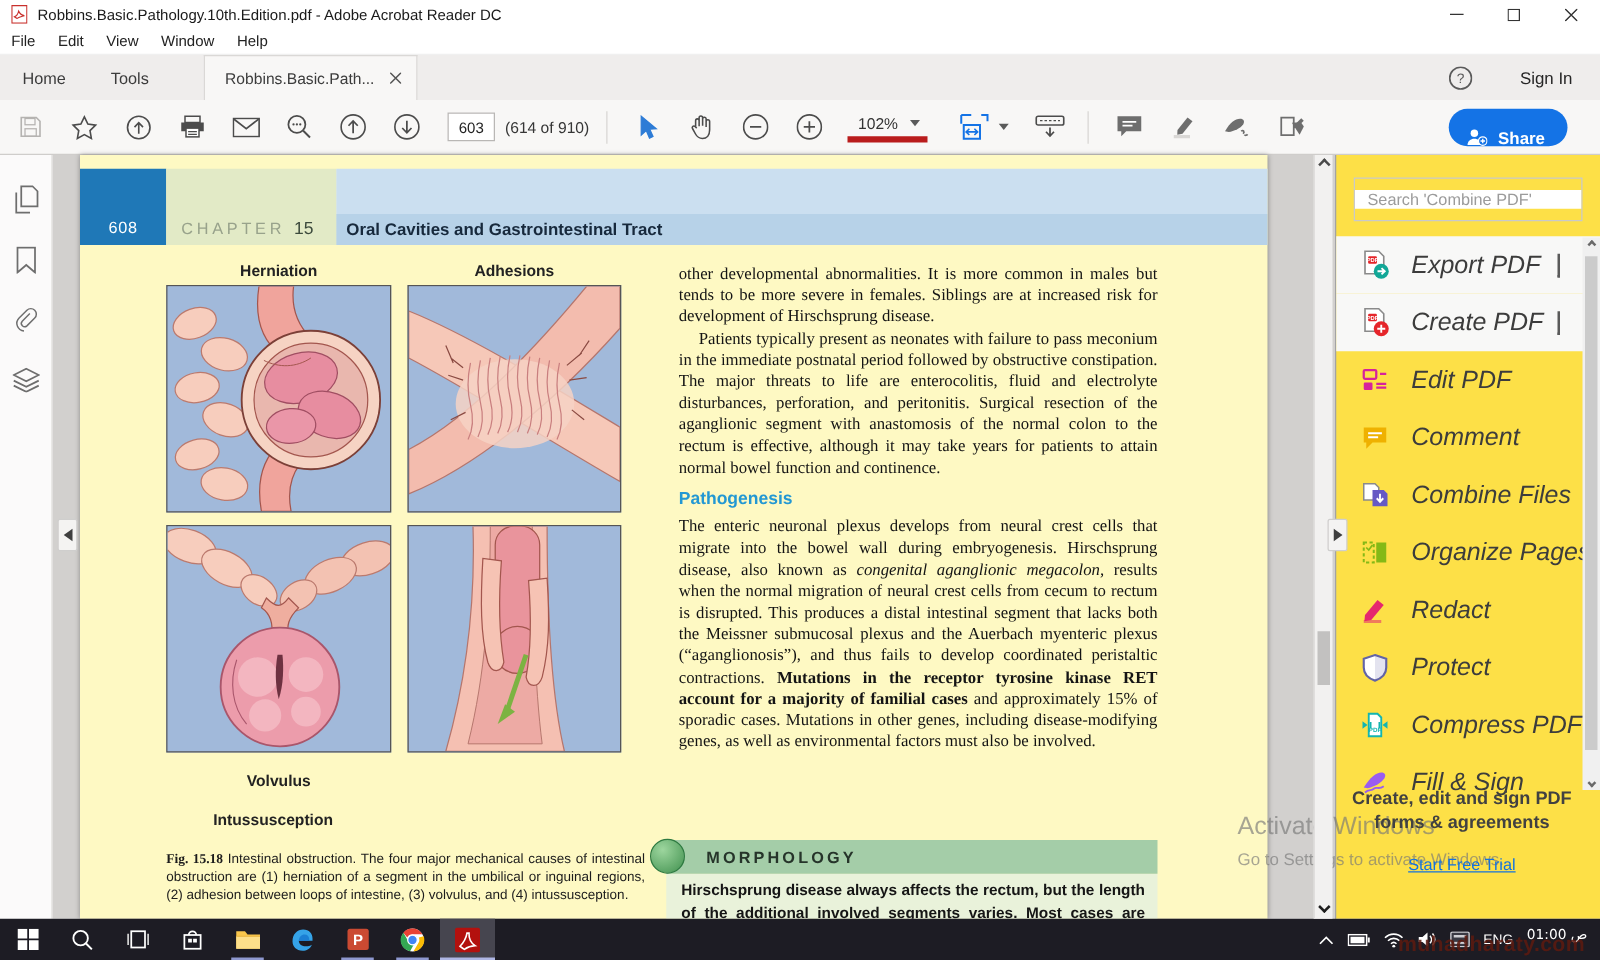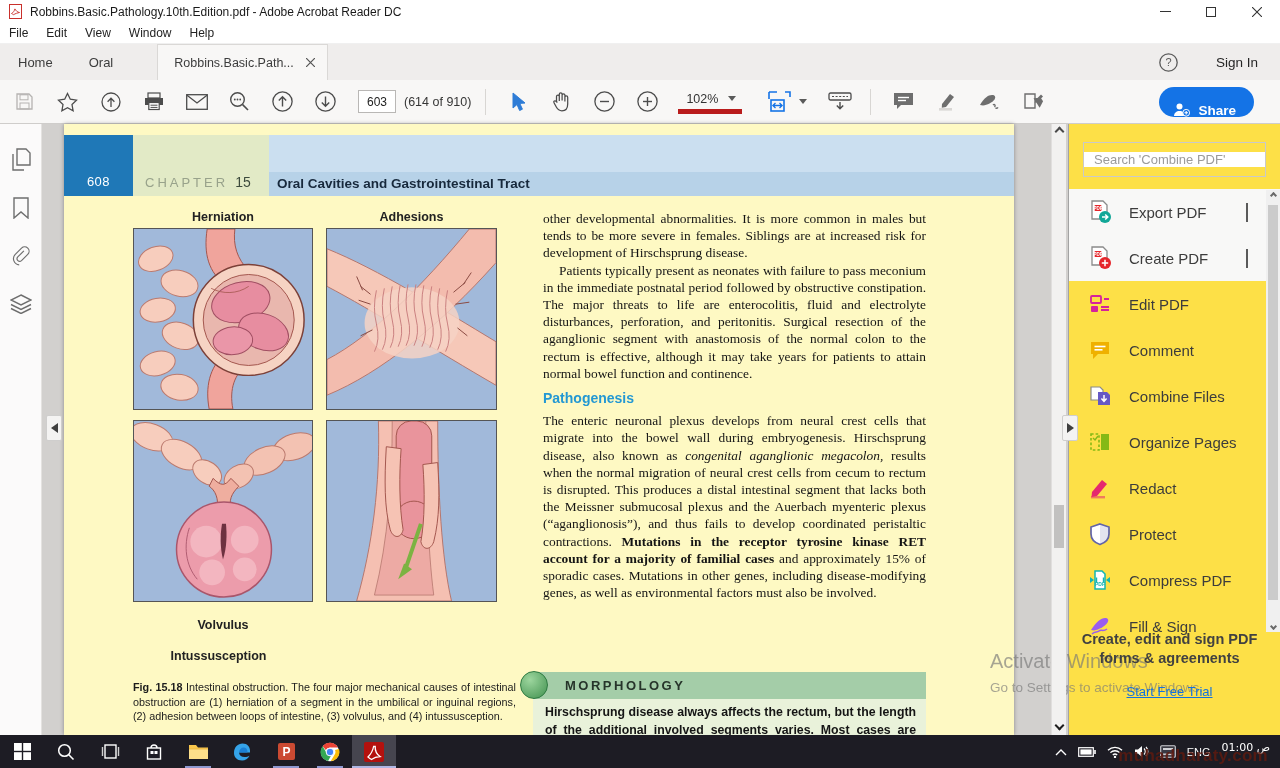--- a/index.html
+++ b/index.html
@@ -57,21 +57,21 @@
   
   .figure { position:absolute; left:69px; top:86px; width:382px; }
   .figrow { display:flex; gap:13px; }
   .figlbl { font-weight:bold; font-size:12.5px; color:#222; text-align:center; height:18px; }
   .w1{ width:180px; } .w2{ width:171px; }
   .figpanel { height:182px; border:1px solid #555; background:#a1b9da; overflow:hidden; }
   .figpanel svg { display:block; width:100%; height:100%; }
   .figrow.pan { margin-bottom:10px; }
   .figrow.lbl2 { margin-top:16px;flex-direction:column; }
   .caption { margin-top:13px; font-size:10.8px; line-height:14.6px; color:#1c1c1c; text-align:justify; width:383px; }
-  .caption b { font-size:10.8px; }
+  .caption b { font-size:10.8px;font-family:Liberation Serif, serif; }
 
   
   .textcol { position:absolute; left:479px; top:86px; width:383px; font-family:"Liberation Serif",serif; font-size:13.4px; line-height:17.2px; color:#141414; text-align:justify; }
   .textcol p.ind { text-indent:16px; }
   .pathhead { font-family:"Liberation Sans",sans-serif; font-size:14px; font-weight:bold; color:#2398d3; margin:8px 0 5px; text-align:left; }
   .it { font-style:italic; } .bd { font-weight:bold; }
 
   
   .morph { position:absolute; left:469px; top:548px; width:393px; }
   .morph-head { height:27px; background:#a4cda8; display:flex; align-items:center; padding-left:32px; font-size:13px; font-weight:bold; letter-spacing:2.5px; color:#26342a; position:relative; }
@@ -92,21 +92,21 @@
   .chev { width:7px; height:7px; border-right:2px solid currentColor; border-bottom:2px solid currentColor; }
   .chev.up { transform:rotate(-135deg); } .chev.down { transform:rotate(45deg); }
 
   
   .panel { width:212px; background:#fde047; border-left:1px solid #a3a3a3; position:relative; flex:0 0 auto; }
   .searchbox { margin:18px 14px 12px; height:35px; border:1px solid #c9c9c9; display:flex; align-items:center; }
   .searchbox input { border:none; outline:none; width:100%; padding:0 10px; font-size:13px; font-family:"Liberation Sans",sans-serif; color:#333; }
   .searchbox input::placeholder { color:#9b9b9b; }
   .toolrow { height:46px; display:flex; align-items:center; padding-left:19px; gap:17px; position:relative; }
   .toolrow.lt { background:#f8f8f7; }
-  .toolrow .lbl { font-size:15px; color:#3c3c3c; }
+  .toolrow .lbl { font-size:20px; color:#3c3c3c;font-style:italic; }
   .toolrow .rowchev { position:absolute; right:32px; color:#5a5a5a; }
   .pscroll { position:absolute; right:0; top:66px; width:14px; height:442px; background:#f0f0f0; }
   .pthumb { position:absolute; left:2px; right:2px; top:15px; height:395px; background:#cbcbcb; }
   .promo { position:absolute; left:0; right:10px; top:506px; text-align:center; z-index:12; }
   .promo .pl { font-size:14.5px; font-weight:bold; color:#414141; line-height:19px; }
   .promo .trial { display:inline-block; margin-top:16px; font-size:13px; color:#1372e0;text-decoration:underline; }
 
   
   .activate { position:absolute; left:990px; top:526px; z-index:10; color:rgba(120,120,120,.65); pointer-events:none; white-space:nowrap; }
   .activate .a1 { font-size:20px; }
@@ -160,21 +160,21 @@
   <div class="menubar">
     <span class="menu-item">File</span>
     <span class="menu-item">Edit</span>
     <span class="menu-item">View</span>
     <span class="menu-item">Window</span>
     <span class="menu-item">Help</span>
   </div>
 
   <div class="tabbar">
     <span class="tab">Home</span>
-    <span class="tab">Oral</span>
+    <span class="tab">Tools</span>
     <span class="tab doc">
       <span>Robbins.Basic.Path...</span>
       <span class="tab-close">
           <svg width="9" height="9" viewBox="0 0 9 9">
             <path d="M0 0 L9 9 M9 0 L0 9" stroke="#555" stroke-width="1.2"></path>
           </svg>
         </span>
     </span>
     <div class="tabbar-right">
       <span>

